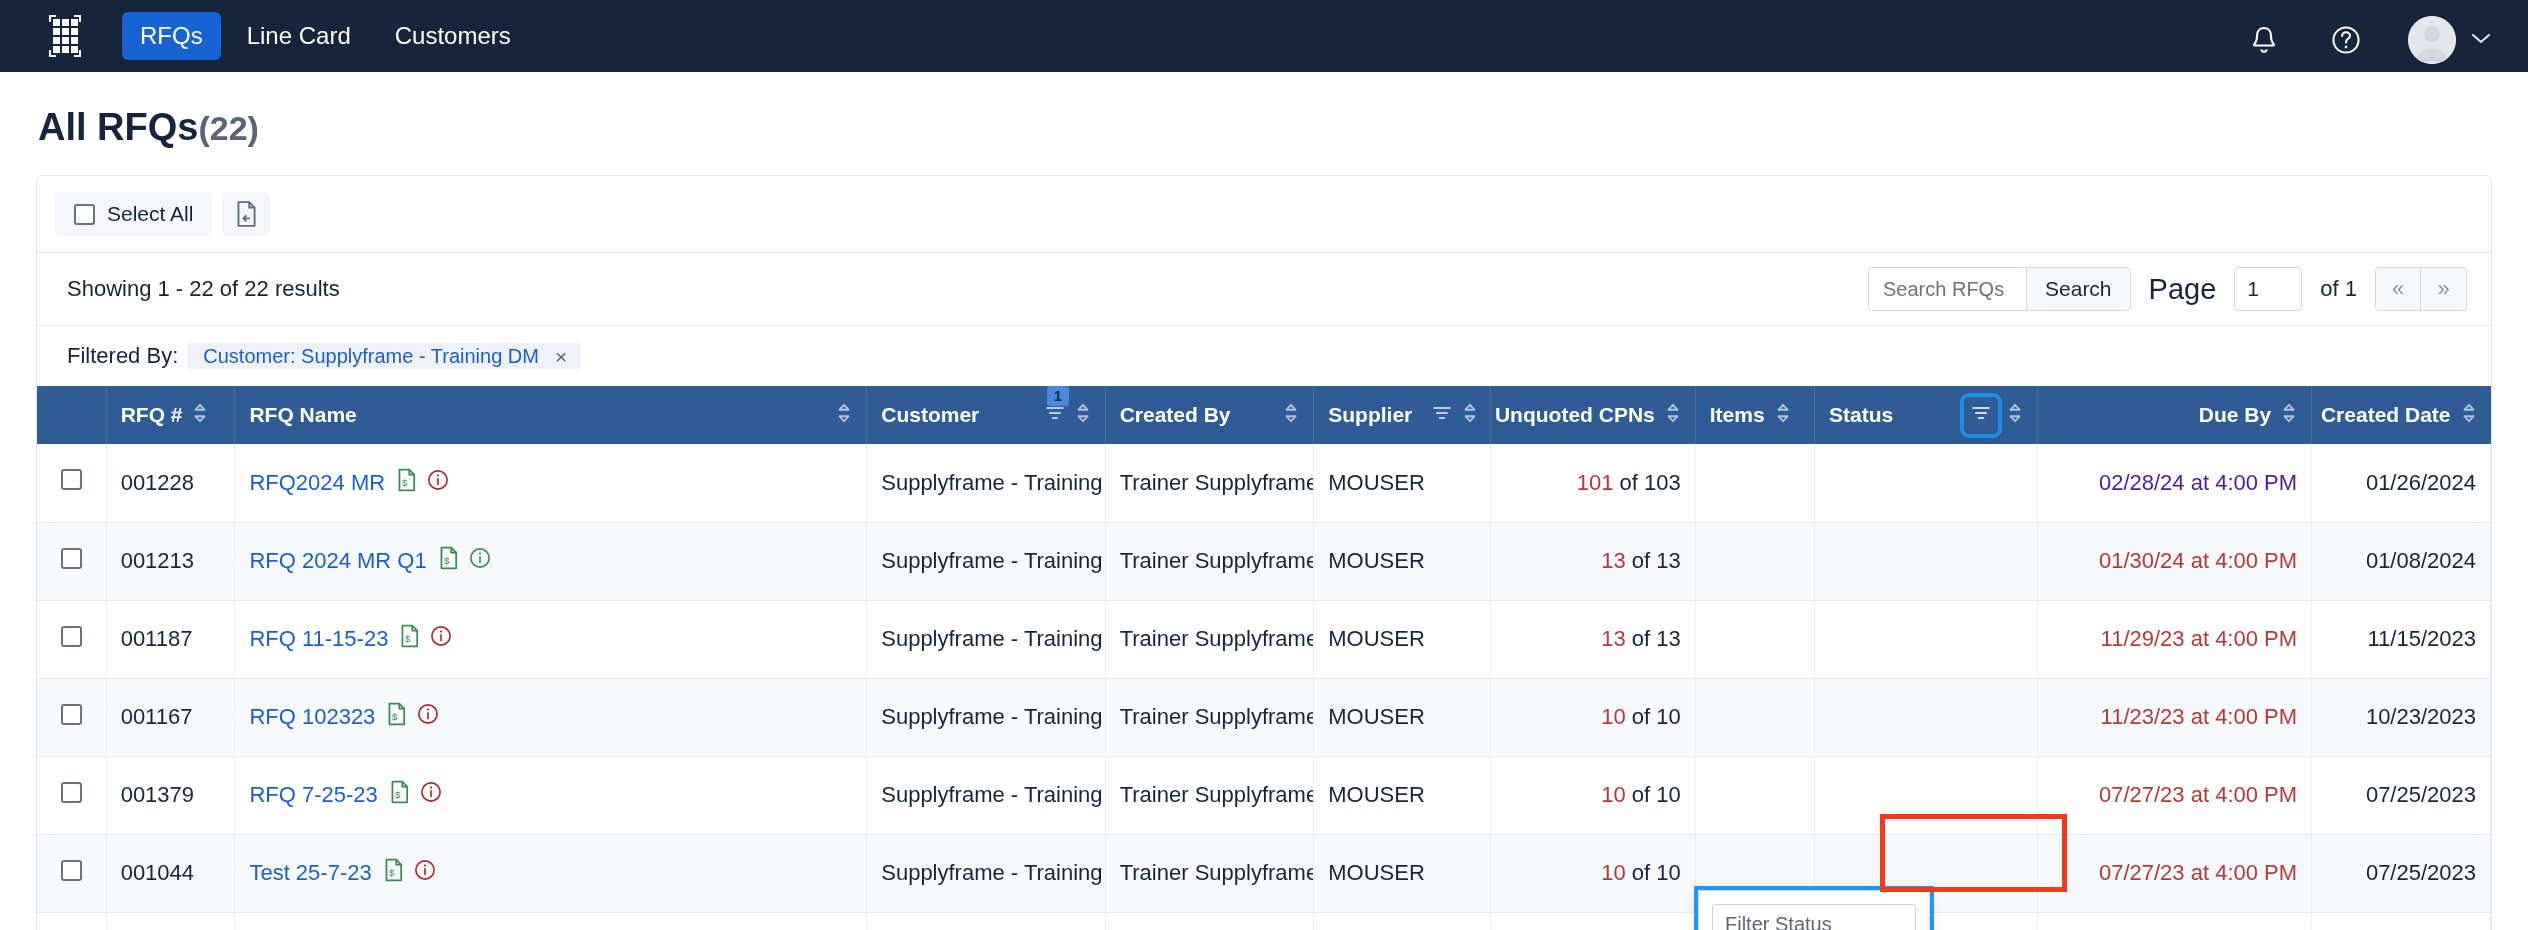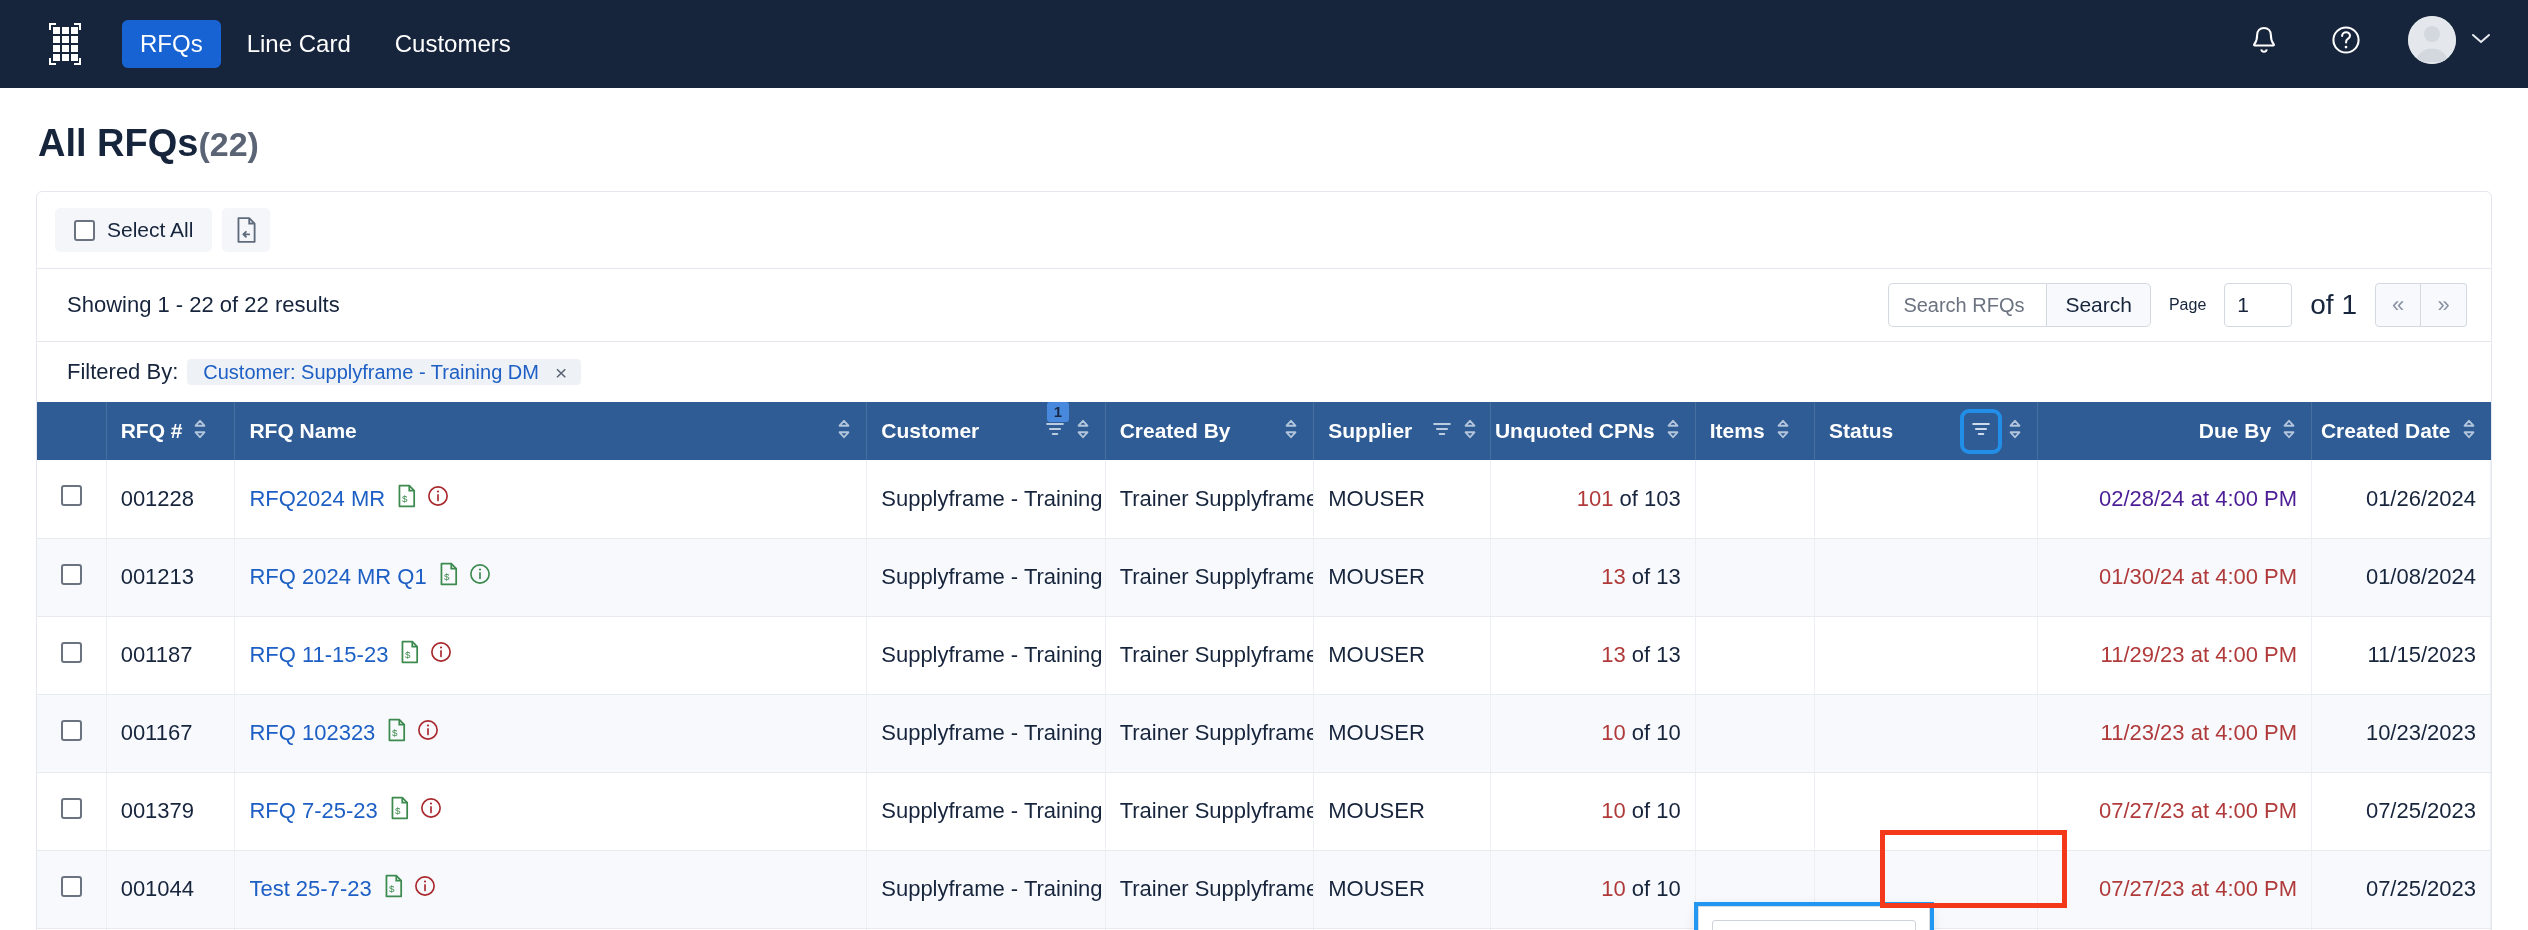--- a/index.html
+++ b/index.html
@@ -5,21 +5,21 @@
   * { box-sizing: border-box; margin: 0; padding: 0; }
   html, body {
     width: 2528px; height: 930px;
     background: #ffffff;
     font-family: "Liberation Sans", sans-serif;
     overflow: hidden;
   }
 
   
   .topnav {
-    height: 88px;
+    height: 72px;
     background: #16243c;
     display: flex;
     align-items: center;
     padding: 0 36px;
     position: relative;
   }
   .logo-wrap { width: 58px; height: 52px; display:flex; align-items:center; justify-content:center; margin-right: 28px; }
   .nav-items { display: flex; align-items: center; gap: 8px; }
   .nav-item {
     color: #ffffff;
@@ -83,27 +83,27 @@
     width: 158px; height: 44px; border: 1px solid #d4d9e1; border-right: none;
     border-radius: 5px 0 0 5px; padding: 0 14px; font-size: 20px;
     color: #16243c; font-family: "Liberation Sans", sans-serif; background:#fff;
   }
   .search-input::placeholder { color: #6b7280; }
   .search-btn {
     height: 44px; border: 1px solid #d4d9e1; border-radius: 0 5px 5px 0;
     background: #f8f9fc; padding: 0 18px; font-size: 21px; color: #16243c;
     cursor: pointer; font-family: "Liberation Sans", sans-serif;
   }
-  .page-label { font-size: 16px; color: #16243c; }
+  .page-label { font-size: 29px; color: #16243c; }
   .page-input {
     width: 68px; height: 44px; border: 1px solid #d4d9e1; border-radius: 4px;
     padding: 0 12px; font-size: 21px; color:#16243c; background:#fff;
     font-family: "Liberation Sans", sans-serif;
   }
-  .of-label { font-size: 28px; color:#16243c; }
+  .of-label { font-size: 22px; color:#16243c; }
   .pager { display:flex; }
   .pager-btn {
     width: 46px; height: 44px; background:#f8f9fc; border:1px solid #d4d9e1;
     display:flex; align-items:center; justify-content:center;
     color:#8a93a3; font-size: 22px; cursor:pointer;
   }
   .pager-btn:first-child { border-radius: 4px 0 0 4px; }
   .pager-btn:last-child { border-radius: 0 4px 4px 0; border-left: none; }
 
   .filtered-row { display:flex; align-items:center; gap: 9px; padding: 12px 30px; min-height: 60px; }

